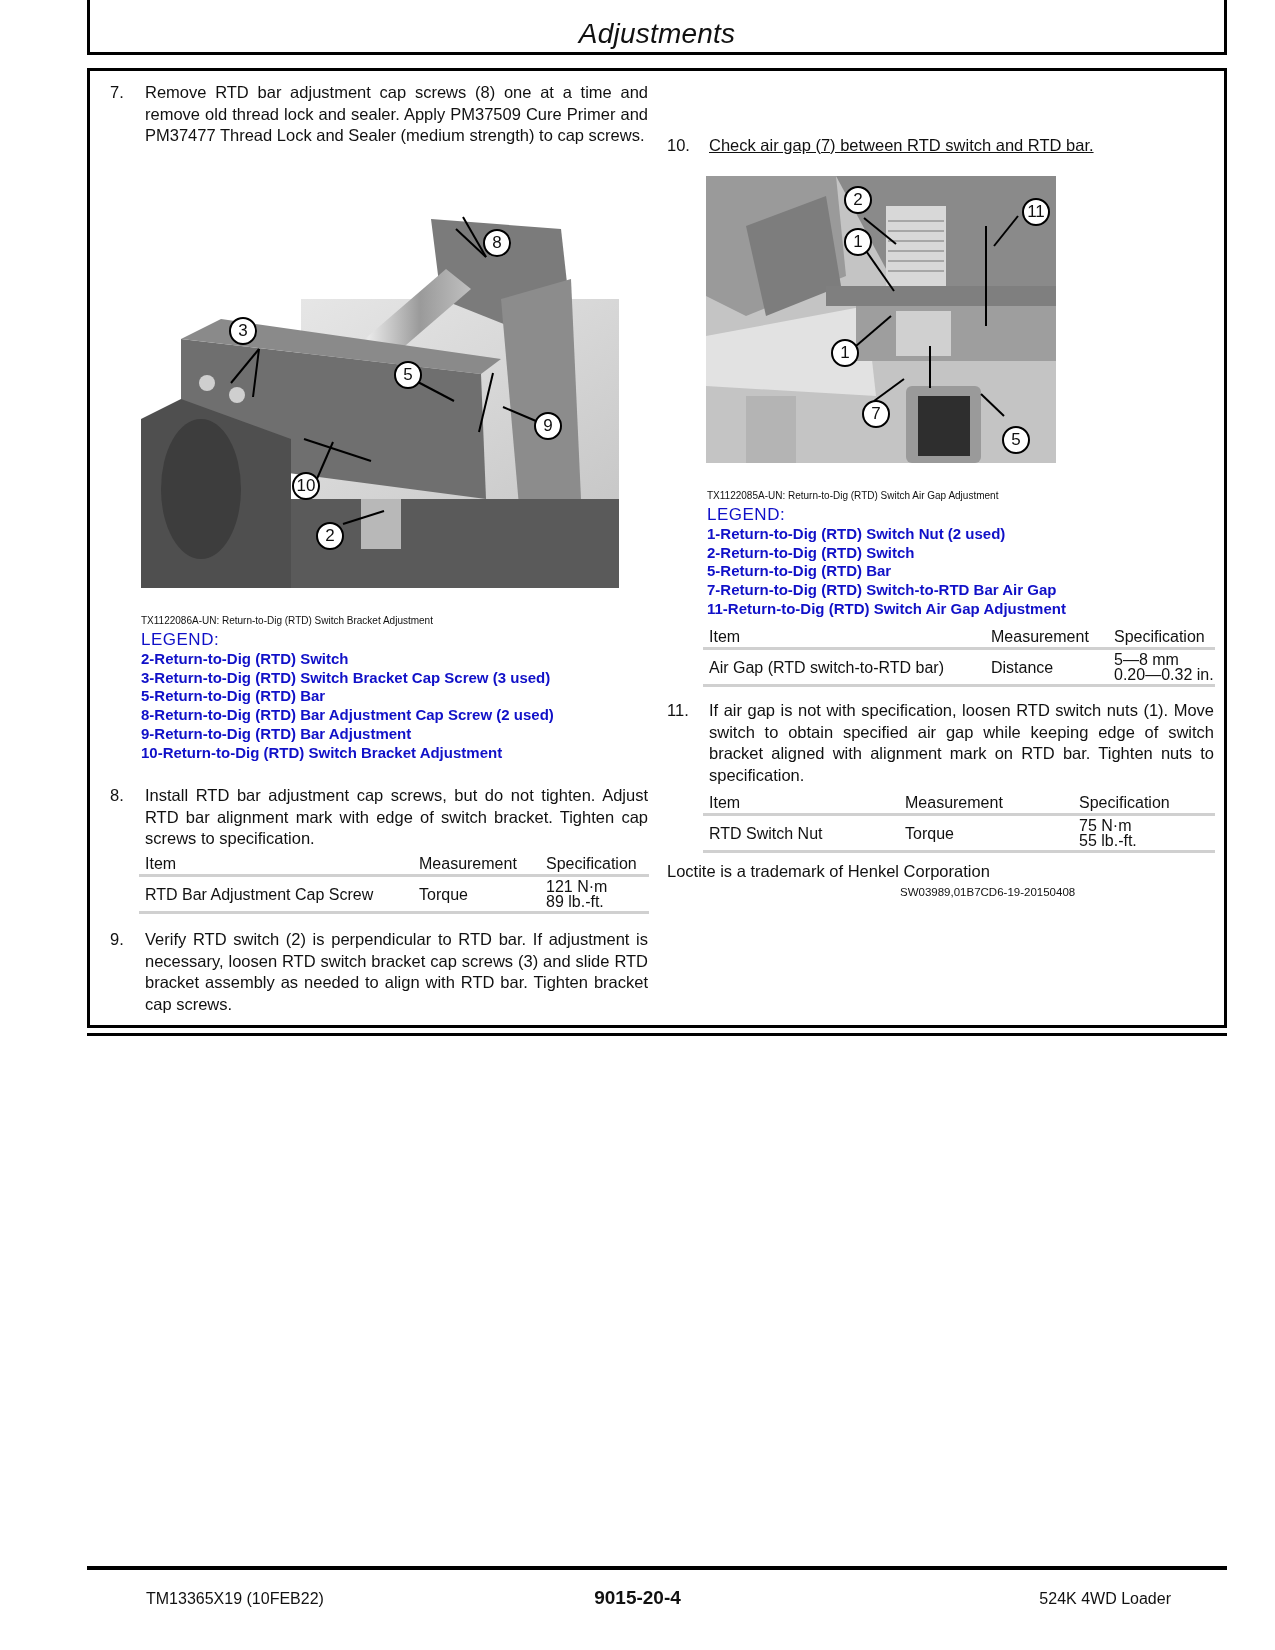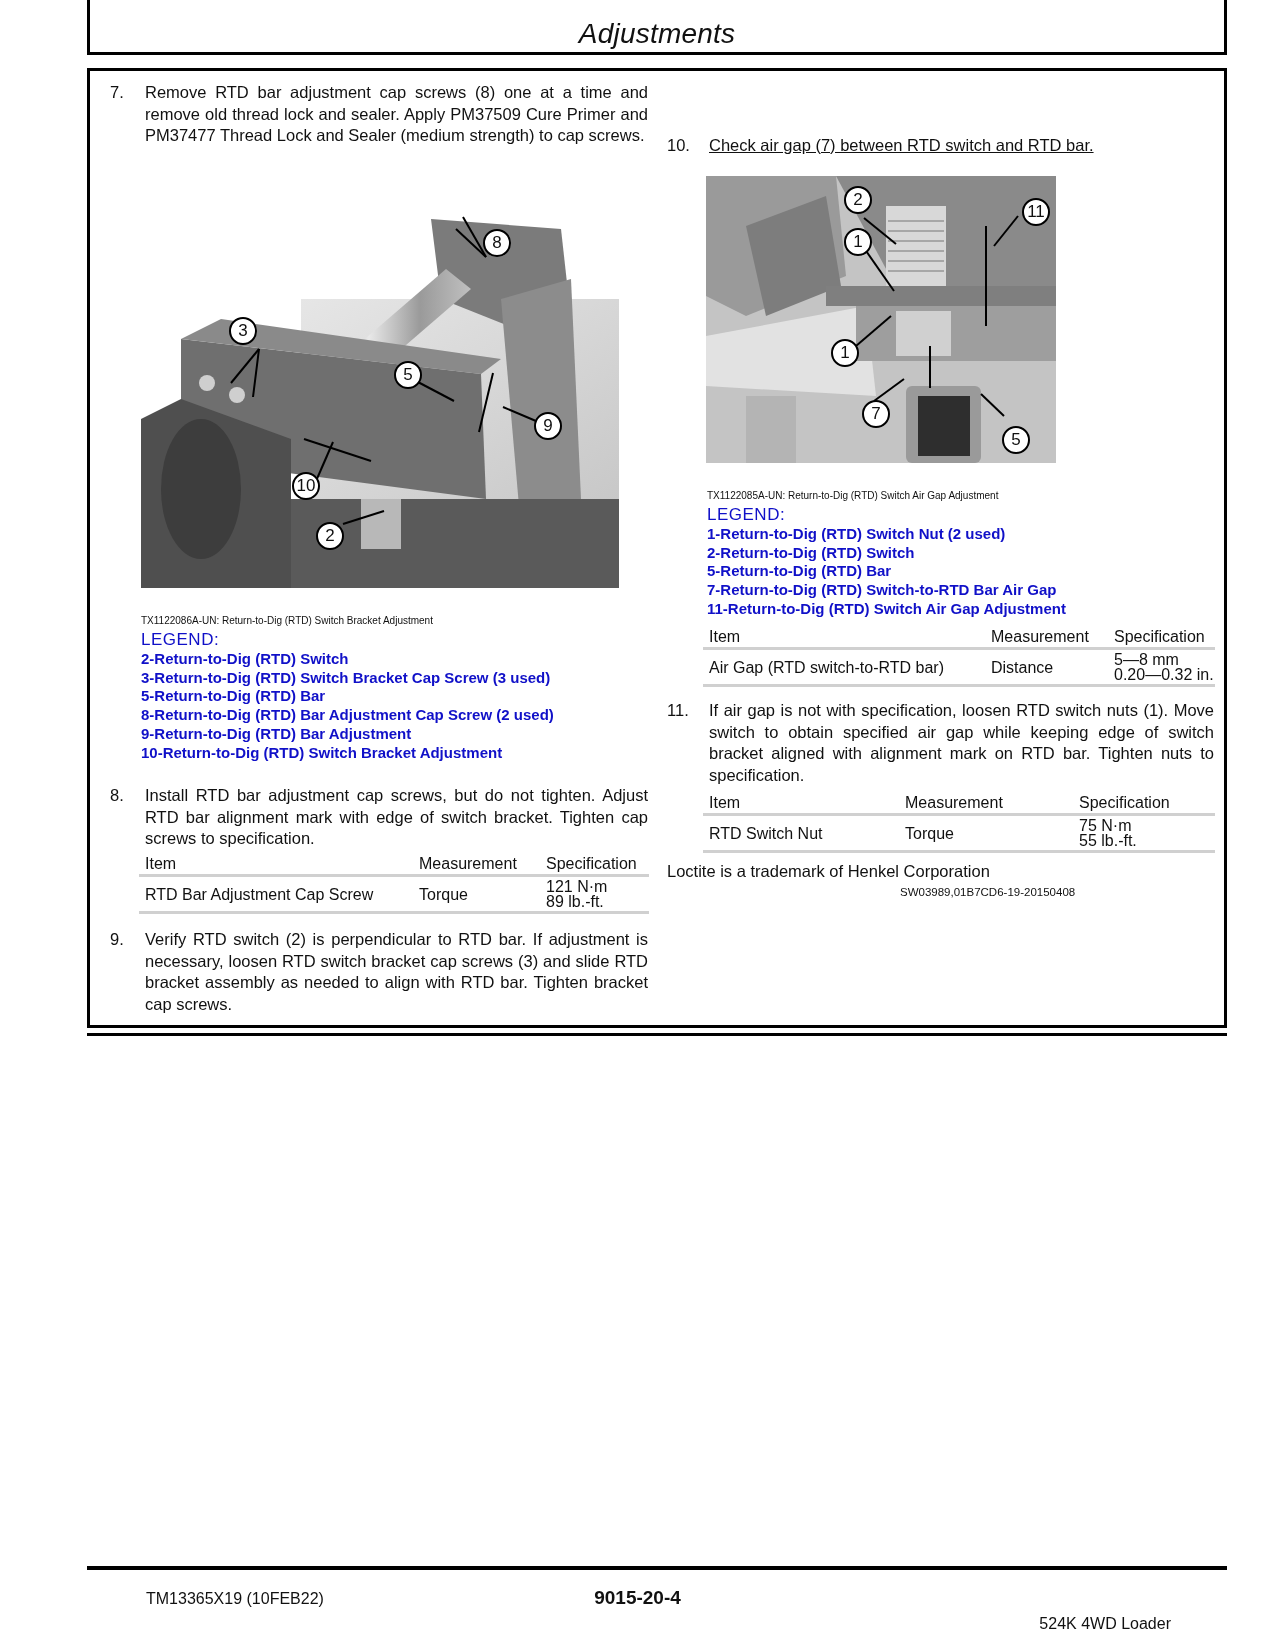--- a/index.html
+++ b/index.html
@@ -18,21 +18,21 @@
   .legend .lh { font-weight:normal; font-size:17px; letter-spacing:0.5px; }
   table.spec { border-collapse:collapse; font-size:16px; }
   table.spec th { font-weight:normal; text-align:left; padding:0 0 1px 6px; border-bottom:3px solid #d0d0d0; height:18px; vertical-align:bottom; }
   table.spec td { padding:0 0 0 6px; border-bottom:3px solid #d0d0d0; height:34px; vertical-align:middle; line-height:15px; }
   .photo { background:#cfcfcf; overflow:hidden; }
   .callout { position:absolute; width:24px; height:24px; border:2px solid #000; border-radius:50%; background:#fff;
              font-size:17px; line-height:24px; text-align:center; font-weight:normal; }
   .footer-rule { left:87px; top:1566px; width:1140px; height:4px; background:#000; }
   .footer-left { left:146px; top:1590px; font-size:16px; }
   .footer-center { left:0; width:1275px; top:1587px; text-align:center; font-size:19px; font-weight:bold; }
-  .footer-right { right:104px; top:1590px; font-size:16px;margin-top:25px; }
+  .footer-right { right:104px; top:1590px; font-size:16px; }
   .trademark { font-size:16.5px; }
   .docid { font-size:11.5px; text-align:left; }
 </style>
 </head>
 <body>
 
 <div class="abs header-box">
   <div class="header-title">Adjustments</div>
 </div>
 

